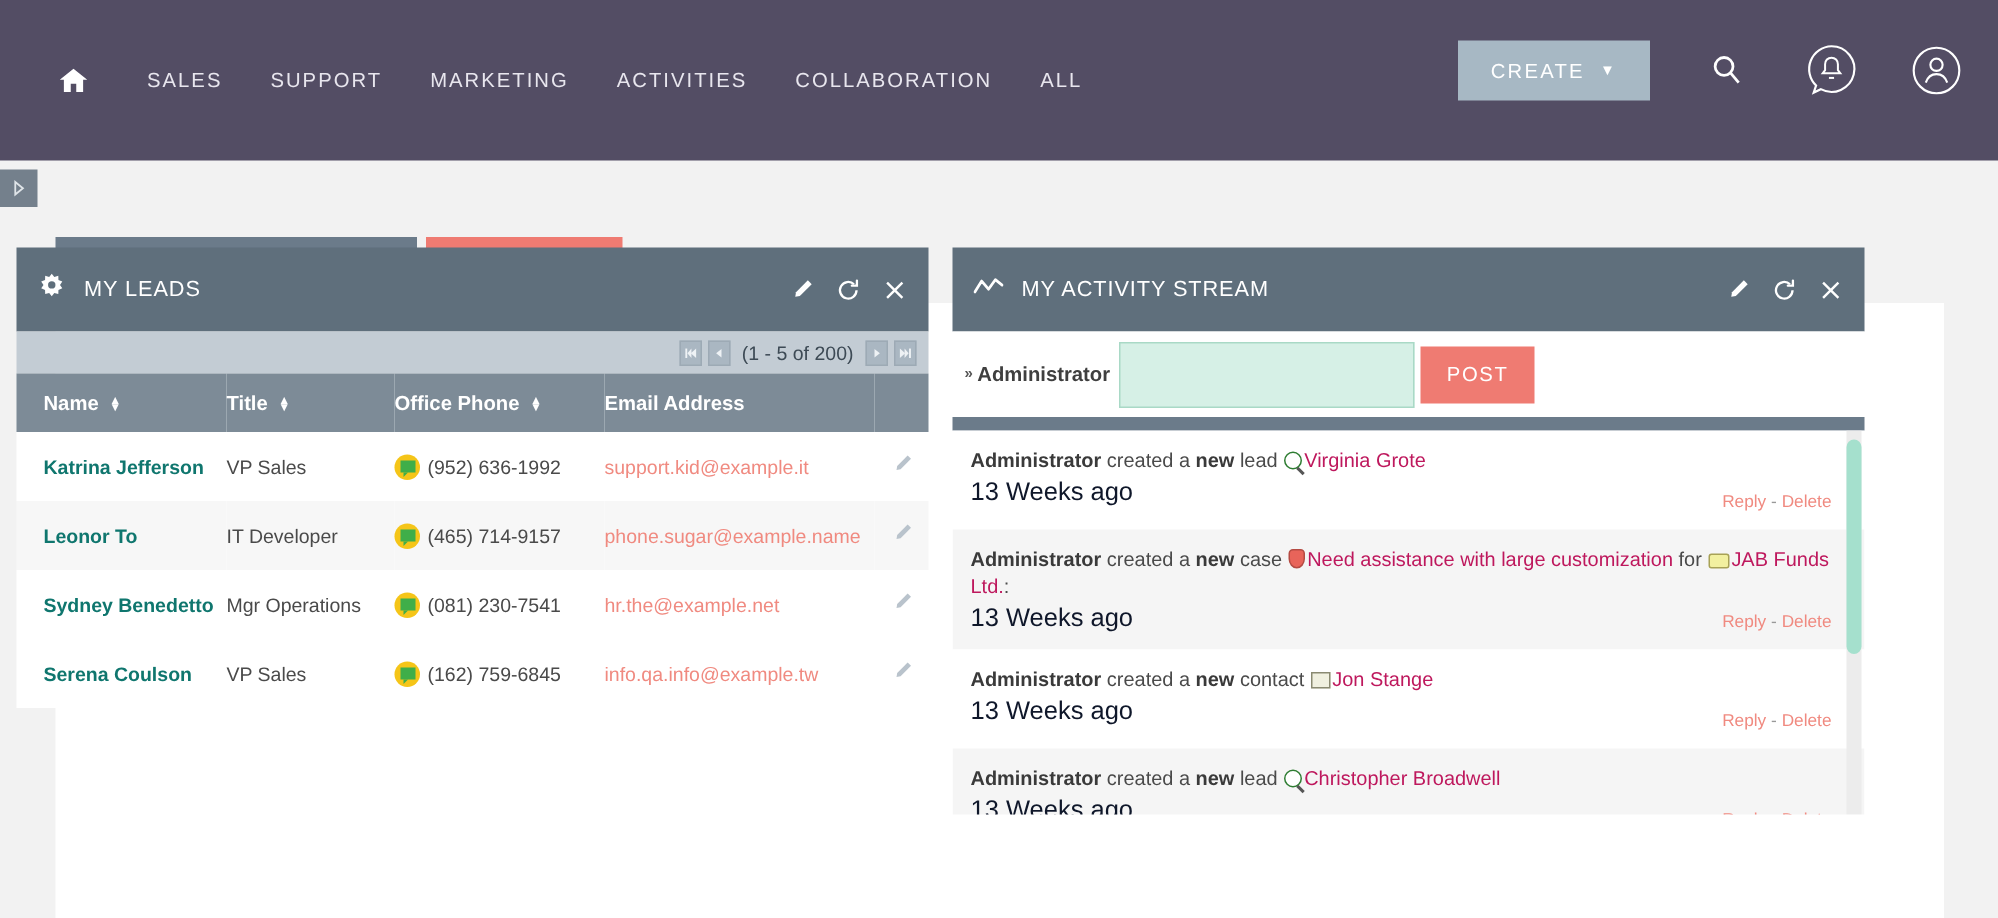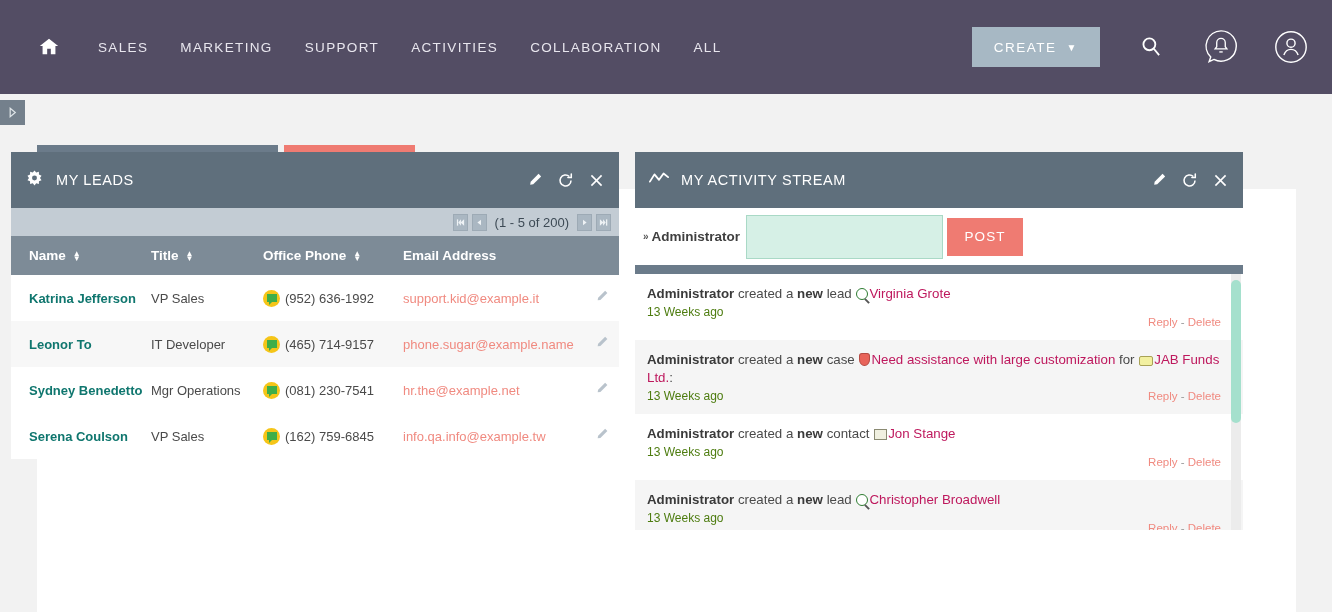--- a/index.html
+++ b/index.html
@@ -8,21 +8,21 @@
     width: 1332px;
     height: 612px;
     overflow: hidden;
     background: #f2f2f2;
     font-family: "Liberation Sans", sans-serif;
   }
 
   
   .topbar {
     position: relative;
-    height: 94px;
+    height: 107px;
     background: #534d64;
     display: flex;
     align-items: center;
     padding: 0 0 0 36px;
   }
   .home-icon {
     width: 26px; height: 26px;
     display: flex; align-items: center; justify-content: center;
     margin-right: 20px;
     cursor: pointer;
@@ -276,21 +276,21 @@
   .stream-item {
     position: relative;
     padding: 11px 14px 11px 12px;
     min-height: 66px;
   }
   .item-odd  { background: #ffffff; }
   .item-even { background: #f5f5f5; }
   .item-line { font-size: 13.3px; color: #4a4a4a; line-height: 1.35; }
   .item-line b { color: #3a3a3a; }
   .item-link { color: #be185d; cursor: pointer; }
-  .item-time { font-size: 12px; color: #4d7c0f; margin-top: 2px; }
+  .item-time { font-size: 17px; color: #0f172a; margin-top: 2px; }
   .item-actions {
     position: absolute;
     right: 22px; bottom: 12px;
     font-size: 11.5px;
     color: #f08a80;
   }
   .item-actions span { cursor: pointer; }
   .item-actions .sep { color: #999; cursor: default; }
 
   .mini-icon {
@@ -353,22 +353,22 @@
 <body>
 
 <div class="topbar">
   <div class="home-icon">
     <svg width="22" height="22" viewBox="0 0 24 24" fill="#ffffff">
         <path d="M12 3L2 11h3v9h5v-6h4v6h5v-9h3z"></path>
       </svg>
   </div>
   <div class="nav-links">
     <div class="nav-link">SALES</div>
+    <div class="nav-link">SUPPORT</div>
     <div class="nav-link">MARKETING</div>
-    <div class="nav-link">SUPPORT</div>
     <div class="nav-link">ACTIVITIES</div>
     <div class="nav-link">COLLABORATION</div>
     <div class="nav-link">ALL</div>
   </div>
 
   <div class="topbar-right">
     <button class="create-btn">
       <span>CREATE</span>
       <span class="caret">▼</span>
     </button>

